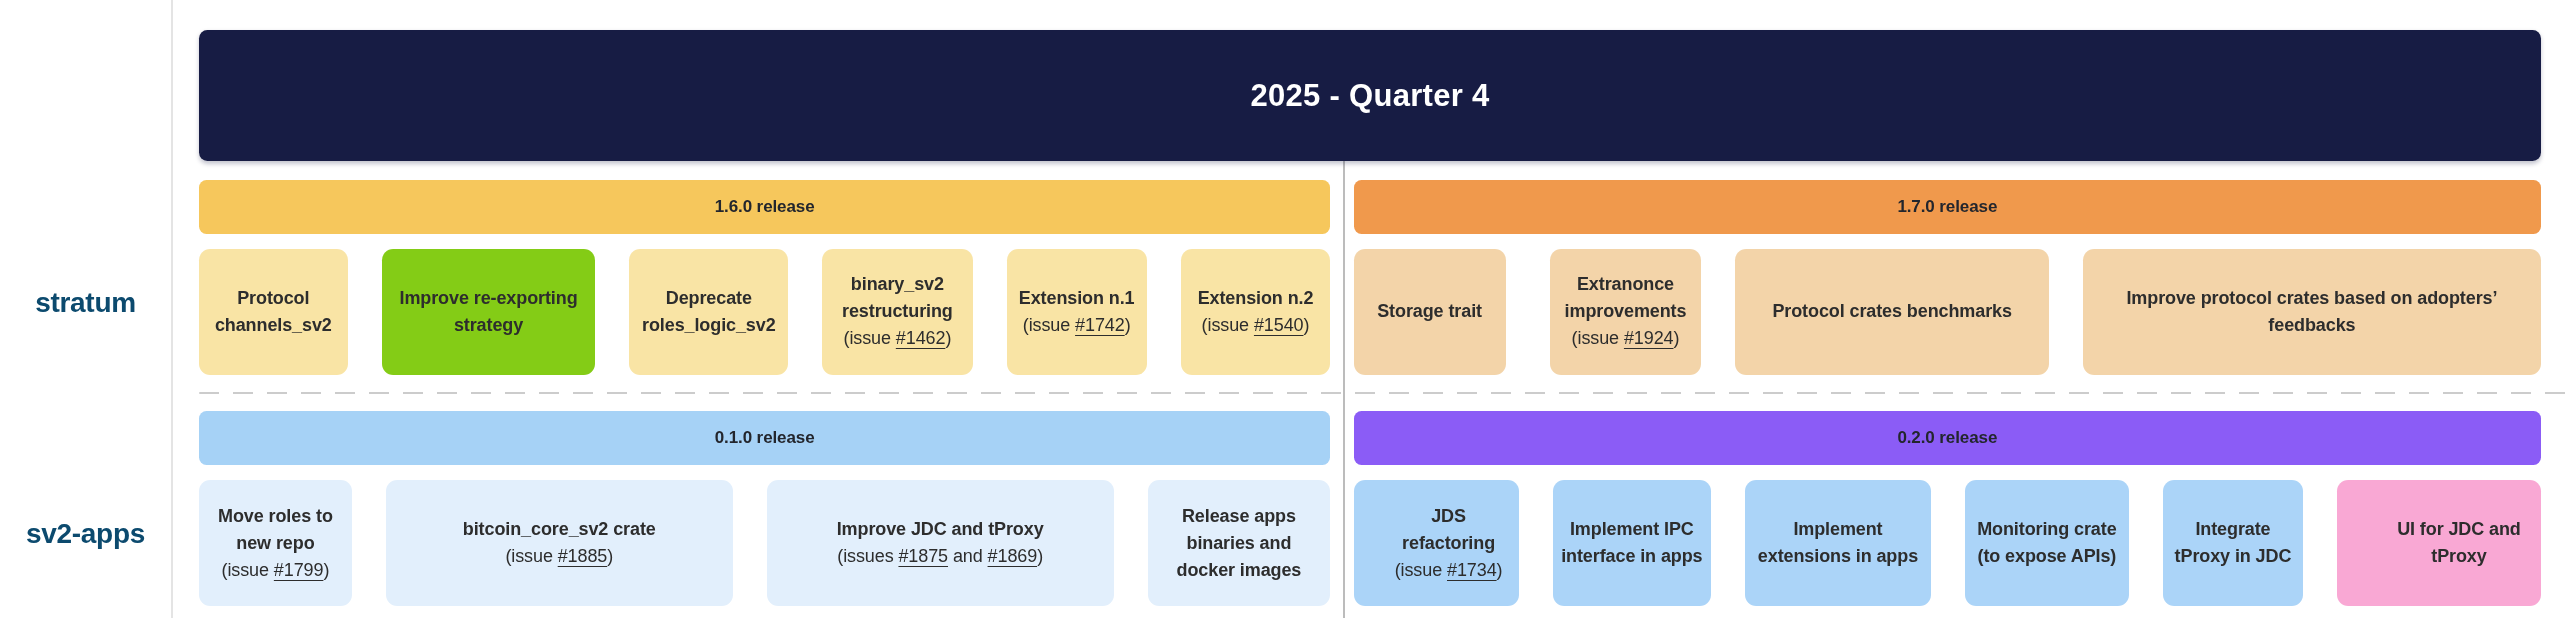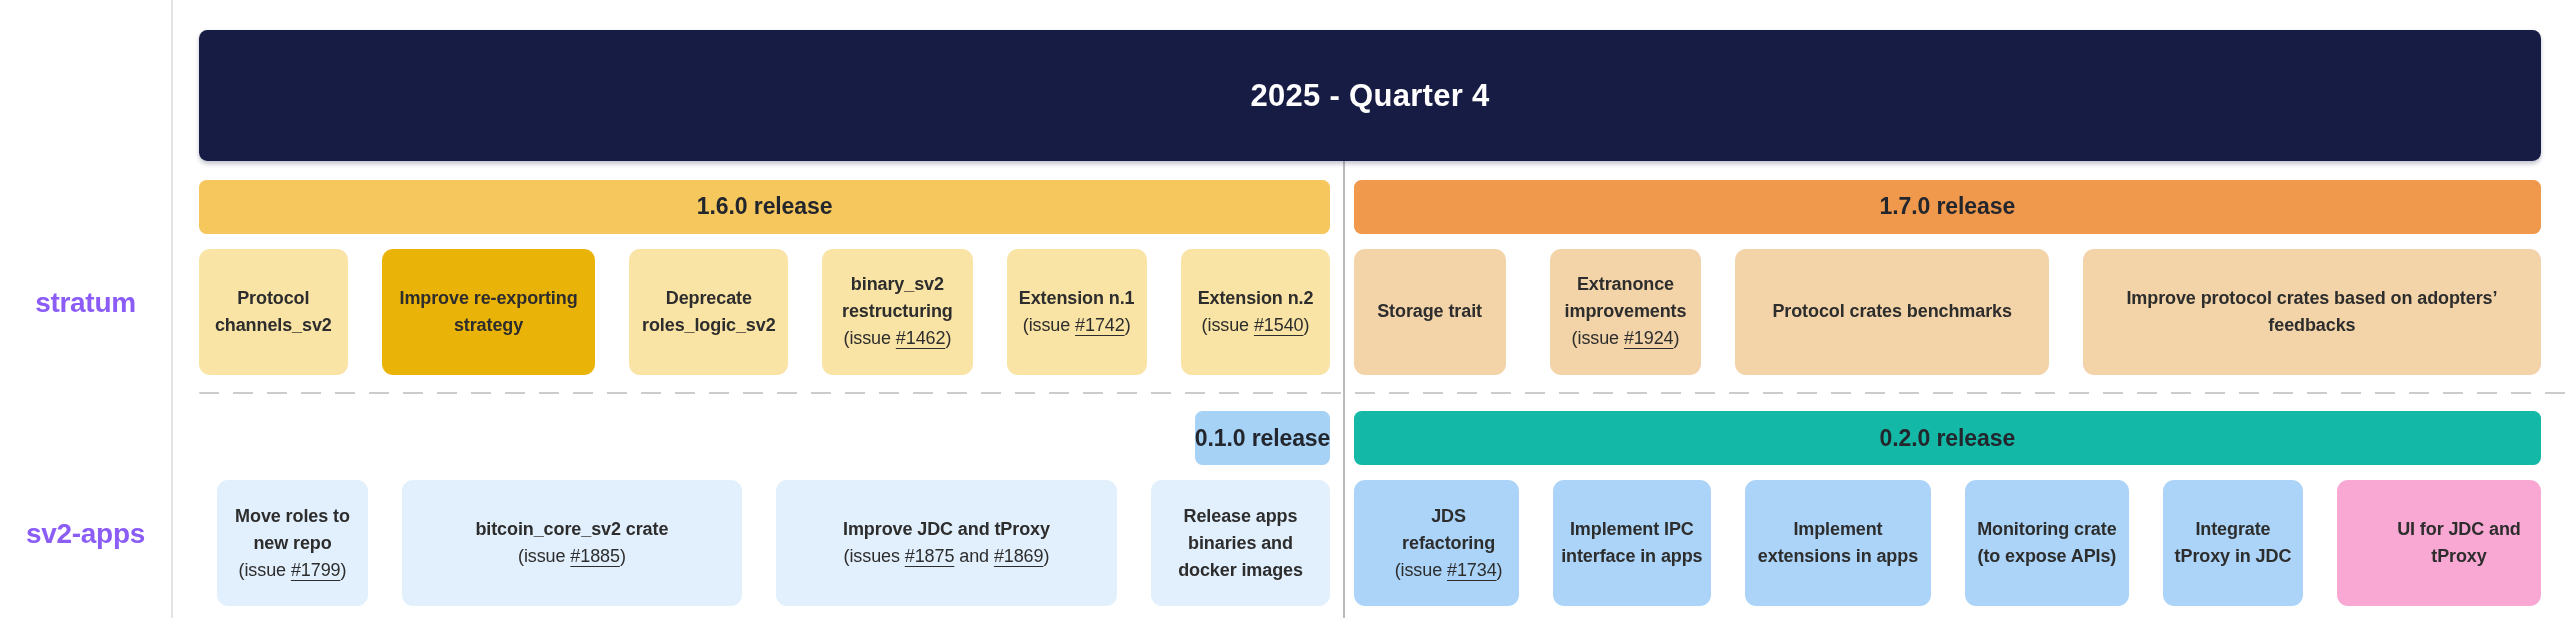--- a/index.html
+++ b/index.html
@@ -19,36 +19,36 @@
     box-shadow:0 2.8px 4.7px rgba(23,28,68,.25);
   }
   .row{position:relative;}
   .row.first{margin-top:18.7px;}
   .row.after-sep{margin-top:17px;}
   .groups{display:flex;column-gap:23.4px;}
   .group{display:flex;flex-direction:column;min-width:0;}
   .bar{
     height:54px;border-radius:7.5px;flex:0 0 auto;
     display:flex;align-items:center;justify-content:center;
-    font-size:23px;font-weight:700;color:#23262d;letter-spacing:-0.1px;
+    font-size:17px;font-weight:700;color:#23262d;letter-spacing:-0.1px;
   }
   .cards{display:flex;column-gap:34px;margin-top:15px;height:126px;}
   .card{
     border-radius:11.2px;box-sizing:border-box;min-width:0;
     display:flex;flex-direction:column;align-items:center;justify-content:center;
     text-align:center;padding:5.6px 7.5px;
     font-size:18px;line-height:27px;color:#2d2d2d;letter-spacing:-0.1px;
   }
   .card-title{font-weight:700;}
   .card-issue{font-weight:400;}
   .issue-link{color:inherit;text-decoration:underline;text-underline-offset:3.7px;text-decoration-thickness:1.4px;cursor:pointer;}
   .row-label{
     position:absolute;left:-199px;width:171px;top:69px;height:126px;
     display:flex;align-items:center;justify-content:center;
-    font-size:28px;font-weight:700;color:#8b5cf6;letter-spacing:-0.3px;
+    font-size:28px;font-weight:700;color:#0c4a6e;letter-spacing:-0.3px;
     transform:translateY(-9.4px);
   }
   .dash-sep{
     height:2.8px;margin-top:17px;margin-right:-30px;border-radius:1.9px;
     background:repeating-linear-gradient(90deg,var(--dash,#cccccc) 0 19.6px,transparent 19.6px 34px);
   }
 </style>
 </head>
 <body style="--header-bg: #171c44; --left-line: #e4e4e4; --divider-line: #bcbcbc; --dash: #cccccc;">
 
@@ -62,21 +62,21 @@
   <div id="rows">
       <section class="row first">
         <div class="row-label">stratum</div>
         <div class="groups">
           <div class="group" style="flex: 1210 1 0px;">
             <div class="bar" style="background: rgb(246, 199, 92);">1.6.0 release</div>
             <div class="cards">
               <div class="card" style="background: rgb(249, 228, 165); flex: 158 1 0px;">
                 <div class="card-title">Protocol channels_sv2</div>
               </div>
-              <div class="card" style="background: #eab308; flex: 235 1 0px;">
+              <div class="card" style="background: #84cc16; flex: 235 1 0px;">
                 <div class="card-title">Improve re-exporting strategy</div>
               </div>
               <div class="card" style="background: rgb(249, 228, 165); flex: 170 1 0px;">
                 <div class="card-title">Deprecate roles_logic_sv2</div>
               </div>
               <div class="card" style="background: rgb(249, 228, 165); flex: 160 1 0px;">
                 <div class="card-title">binary_sv2 restructuring</div>
                 <div class="card-issue">(issue <span class="issue-link">#1462</span>)</div>
               </div>
               <div class="card" style="background: rgb(249, 228, 165); flex: 148 1 0px;">
@@ -106,42 +106,42 @@
                 <div class="card-title">Improve protocol crates based on adopters’ feedbacks</div>
               </div>
             </div>
           </div>
         </div>
       </section>
       <div class="dash-sep"></div>
       <section class="row after-sep">
         <div class="row-label">sv2-apps</div>
         <div class="groups">
-          <div class="group" style="flex: 1210 1 0px; align-items: flex-end;">
+          <div class="group" style="flex: 1210 1 0px;">
             <div class="bar" style="background: rgb(166, 210, 246);">0.1.0 release</div>
             <div class="cards">
               <div class="card" style="background: rgb(226, 239, 252); flex: 157 1 0px;">
                 <div class="card-title">Move roles to new repo</div>
                 <div class="card-issue">(issue <span class="issue-link">#1799</span>)</div>
               </div>
               <div class="card" style="background: rgb(226, 239, 252); flex: 378 1 0px;">
                 <div class="card-title">bitcoin_core_sv2 crate</div>
                 <div class="card-issue">(issue <span class="issue-link">#1885</span>)</div>
               </div>
               <div class="card" style="background: rgb(226, 239, 252); flex: 378 1 0px;">
                 <div class="card-title">Improve JDC and tProxy</div>
                 <div class="card-issue">(issues <span class="issue-link">#1875</span> and <span class="issue-link">#1869</span>)</div>
               </div>
               <div class="card" style="background: rgb(226, 239, 252); flex: 191 1 0px;">
                 <div class="card-title">Release apps binaries and docker images</div>
               </div>
             </div>
           </div>
           <div class="group" style="flex: 1270 1 0px;">
-            <div class="bar" style="background: #14b8a6;">0.2.0 release</div>
+            <div class="bar" style="background: #8b5cf6;">0.2.0 release</div>
             <div class="cards">
               <div class="card" style="background: rgb(171, 212, 248); flex: 157 1 0px; padding-left: 32px;">
                 <div class="card-title">JDS refactoring</div>
                 <div class="card-issue">(issue <span class="issue-link">#1734</span>)</div>
               </div>
               <div class="card" style="background: rgb(171, 212, 248); flex: 178 1 0px;">
                 <div class="card-title">Implement IPC interface in apps</div>
               </div>
               <div class="card" style="background: rgb(171, 212, 248); flex: 214 1 0px;">
                 <div class="card-title">Implement extensions in apps</div>

